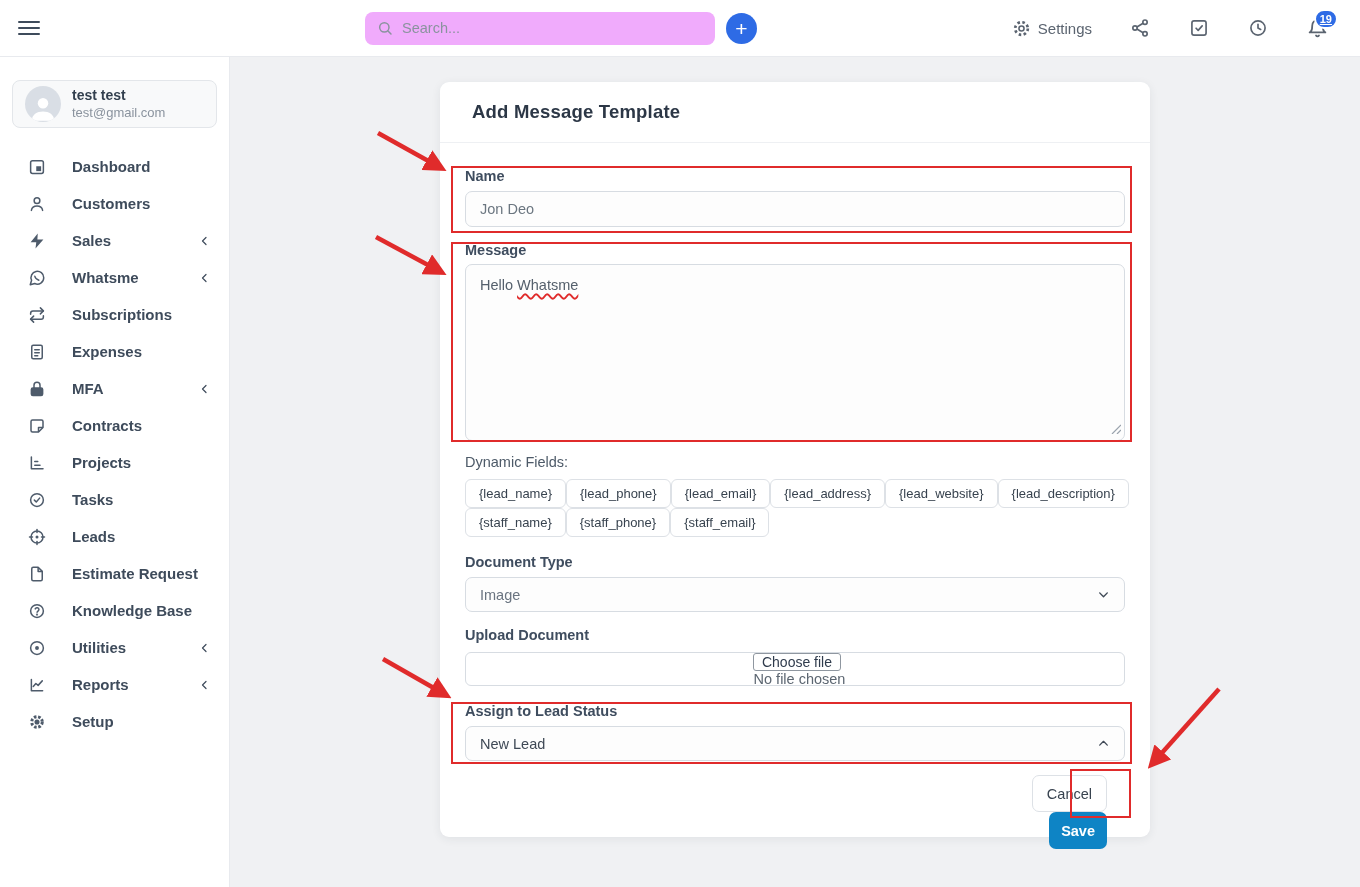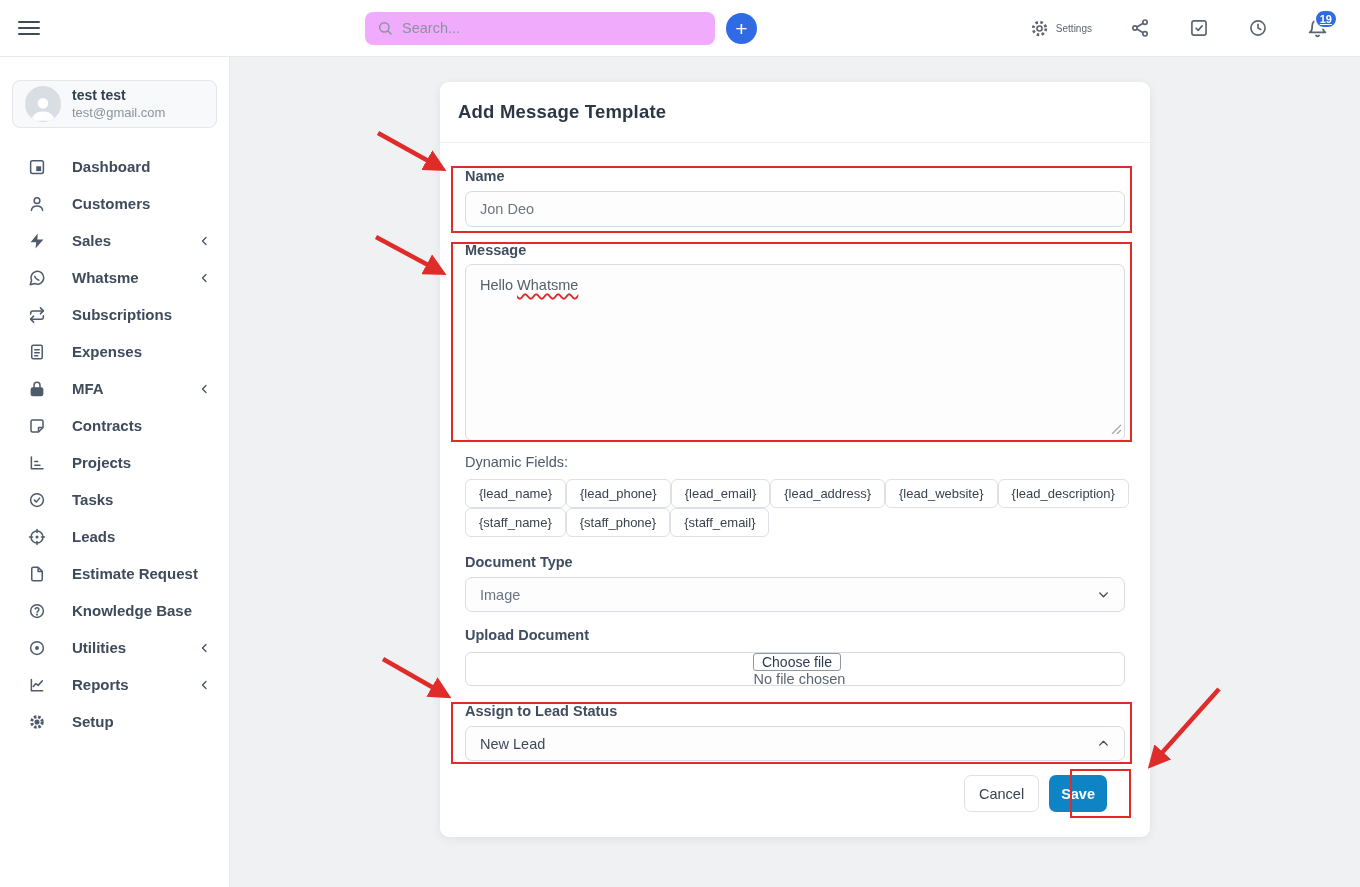--- a/index.html
+++ b/index.html
@@ -15,21 +15,21 @@
                display:flex; align-items:center; padding:0 12px; }
   .searchbox svg { flex:0 0 auto; }
   .searchbox input { border:none; outline:none; background:transparent; margin-left:9px; width:100%;
                      font-size:14.5px; color:#3e4b5b; font-family:"Liberation Sans", sans-serif; }
   .searchbox input::placeholder { color:#8a939e; }
   .plusbtn { margin-left:11px; width:31px; height:31px; border-radius:50%; background:#2e6be5; border:none;
              color:#fff; font-size:21px; line-height:29px; text-align:center; cursor:pointer; font-weight:400; }
   .topspacer { flex:1; }
   .topright { display:flex; align-items:center; margin-right:32px; }
   .settings-group { display:flex; align-items:center; cursor:pointer; margin-right:38px; }
-  .settings-label { margin-left:7px; font-size:10px; color:#5b6470; }
+  .settings-label { margin-left:7px; font-size:15px; color:#5b6470; }
   .topicon { margin-left:39px; cursor:pointer; position:relative; display:flex; }
   .badge { position:absolute; top:-9px; right:-10px; min-width:20px; height:20px; border-radius:10px;
            background:#2e6be5; color:#fff; font-size:11px; font-weight:bold; display:flex;
            align-items:center; justify-content:center; padding:0 4px; border:2px solid #fff;text-decoration:underline; }
 
   
   .sidebar { position:absolute; left:0; top:57px; width:230px; height:830px; background:#fff;
              border-right:1px solid #e8eaee; z-index:2; }
   .usercard { margin:23px 12px 18px 12px; height:48px; border:1px solid #e3e6ea; background:#f8f9fa;
               border-radius:8px; display:flex; align-items:center; padding:0 12px; cursor:pointer; }
@@ -40,21 +40,21 @@
   .uemail { font-size:13px; color:#8a939e; }
   .nav { padding-top:2px; }
   .nav-item { height:37px; display:flex; align-items:center; padding:0 18px 0 28px; cursor:pointer; }
   .nicon { width:18px; height:18px; display:flex; flex:0 0 auto; }
   .nlabel { margin-left:26px; font-size:15px; font-weight:600; color:#3e4b5b; flex:1; }
   .chev { display:flex; }
 
   
   .card { position:absolute; left:440px; top:82px; width:710px; height:755px; background:#fff;
           border-radius:9px; box-shadow:0 2px 10px rgba(40,50,70,.08); z-index:1; }
-  .card-header { height:61px; border-bottom:1px solid #eef0f3; display:flex; align-items:center; padding:0 18px; }
+  .card-header { height:61px; border-bottom:1px solid #eef0f3; display:flex; align-items:center; padding:0 32px; }
   .card-title { font-size:18.5px; font-weight:600; color:#2c3746; letter-spacing:.2px; }
   .card-body { padding:0 25px; }
   .flabel { font-size:14.5px; font-weight:bold; color:#3f4d5f; }
   .flabel.mt1 { margin-top:25px; }
   .tinput { margin-top:7px; width:660px; height:36px; border:1px solid #d7dce2; border-radius:7px;
             padding:0 14px; font-size:14.5px; color:#6b7680; background:#fdfdfd;
             font-family:"Liberation Sans", sans-serif; outline:none; display:block; }
   .msgarea { margin-top:6px; width:660px; height:177px; border:1px solid #d7dce2; border-radius:7px;
              padding:12px 14px; font-size:14.5px; color:#55606c; background:#fdfdfd; position:relative;
              cursor:text; }
@@ -69,22 +69,22 @@
             background:#fdfdfd; display:flex; align-items:center; padding:0 14px; cursor:pointer; }
   .selbox .selval { flex:1; font-size:14.5px; color:#6a7480; }
   .selbox.dark .selval { color:#3f4956; }
   .filebox { margin-top:9px; width:660px; height:34px; border:1px solid #d7dce2; border-radius:6px;
              background:#fff; display:flex; align-items:center; overflow:hidden; cursor:pointer;flex-direction:column; }
   .filebtn { margin-left:4px; height:26px; border:1px solid #8f97a0; border-radius:3px; background:#fff;
              font-size:14px; color:#2f3b4c; padding:0 8px; font-family:"Liberation Sans", sans-serif;
              cursor:pointer; }
   .filesep { width:1px; height:26px; background:#c6ccd2; margin-left:5px; }
   .filestatus { margin-left:9px; font-size:14.5px; color:#5c6671; }
-  .footer { margin-top:14px; display:flex; justify-content:flex-end; align-items:center; gap:10px;
-            padding-right:18px; }
+  .footer { margin-top:14px; display:flex; justify-content:flex-end; align-items:flex-end; 
+            padding-right:18px;flex-direction:column; }
   .btn-cancel { height:37px; padding:0 14px; border:1px solid #dde1e6; border-radius:7px; background:#fff;
                 font-size:14.5px; color:#38434f; cursor:pointer; font-family:"Liberation Sans", sans-serif; }
   .btn-save { height:37px; padding:0 12px; border:none; border-radius:7px; background:#0e84c5;
               font-size:14.5px; color:#fff; font-weight:600; cursor:pointer;
               font-family:"Liberation Sans", sans-serif; }
 
   
   .annbox { position:absolute; border:2px solid #e02b2b; z-index:5; pointer-events:none; }
   #ann-name    { left:451px; top:166px; width:681px; height:67px; }
   #ann-message { left:451px; top:242px; width:681px; height:200px; }

